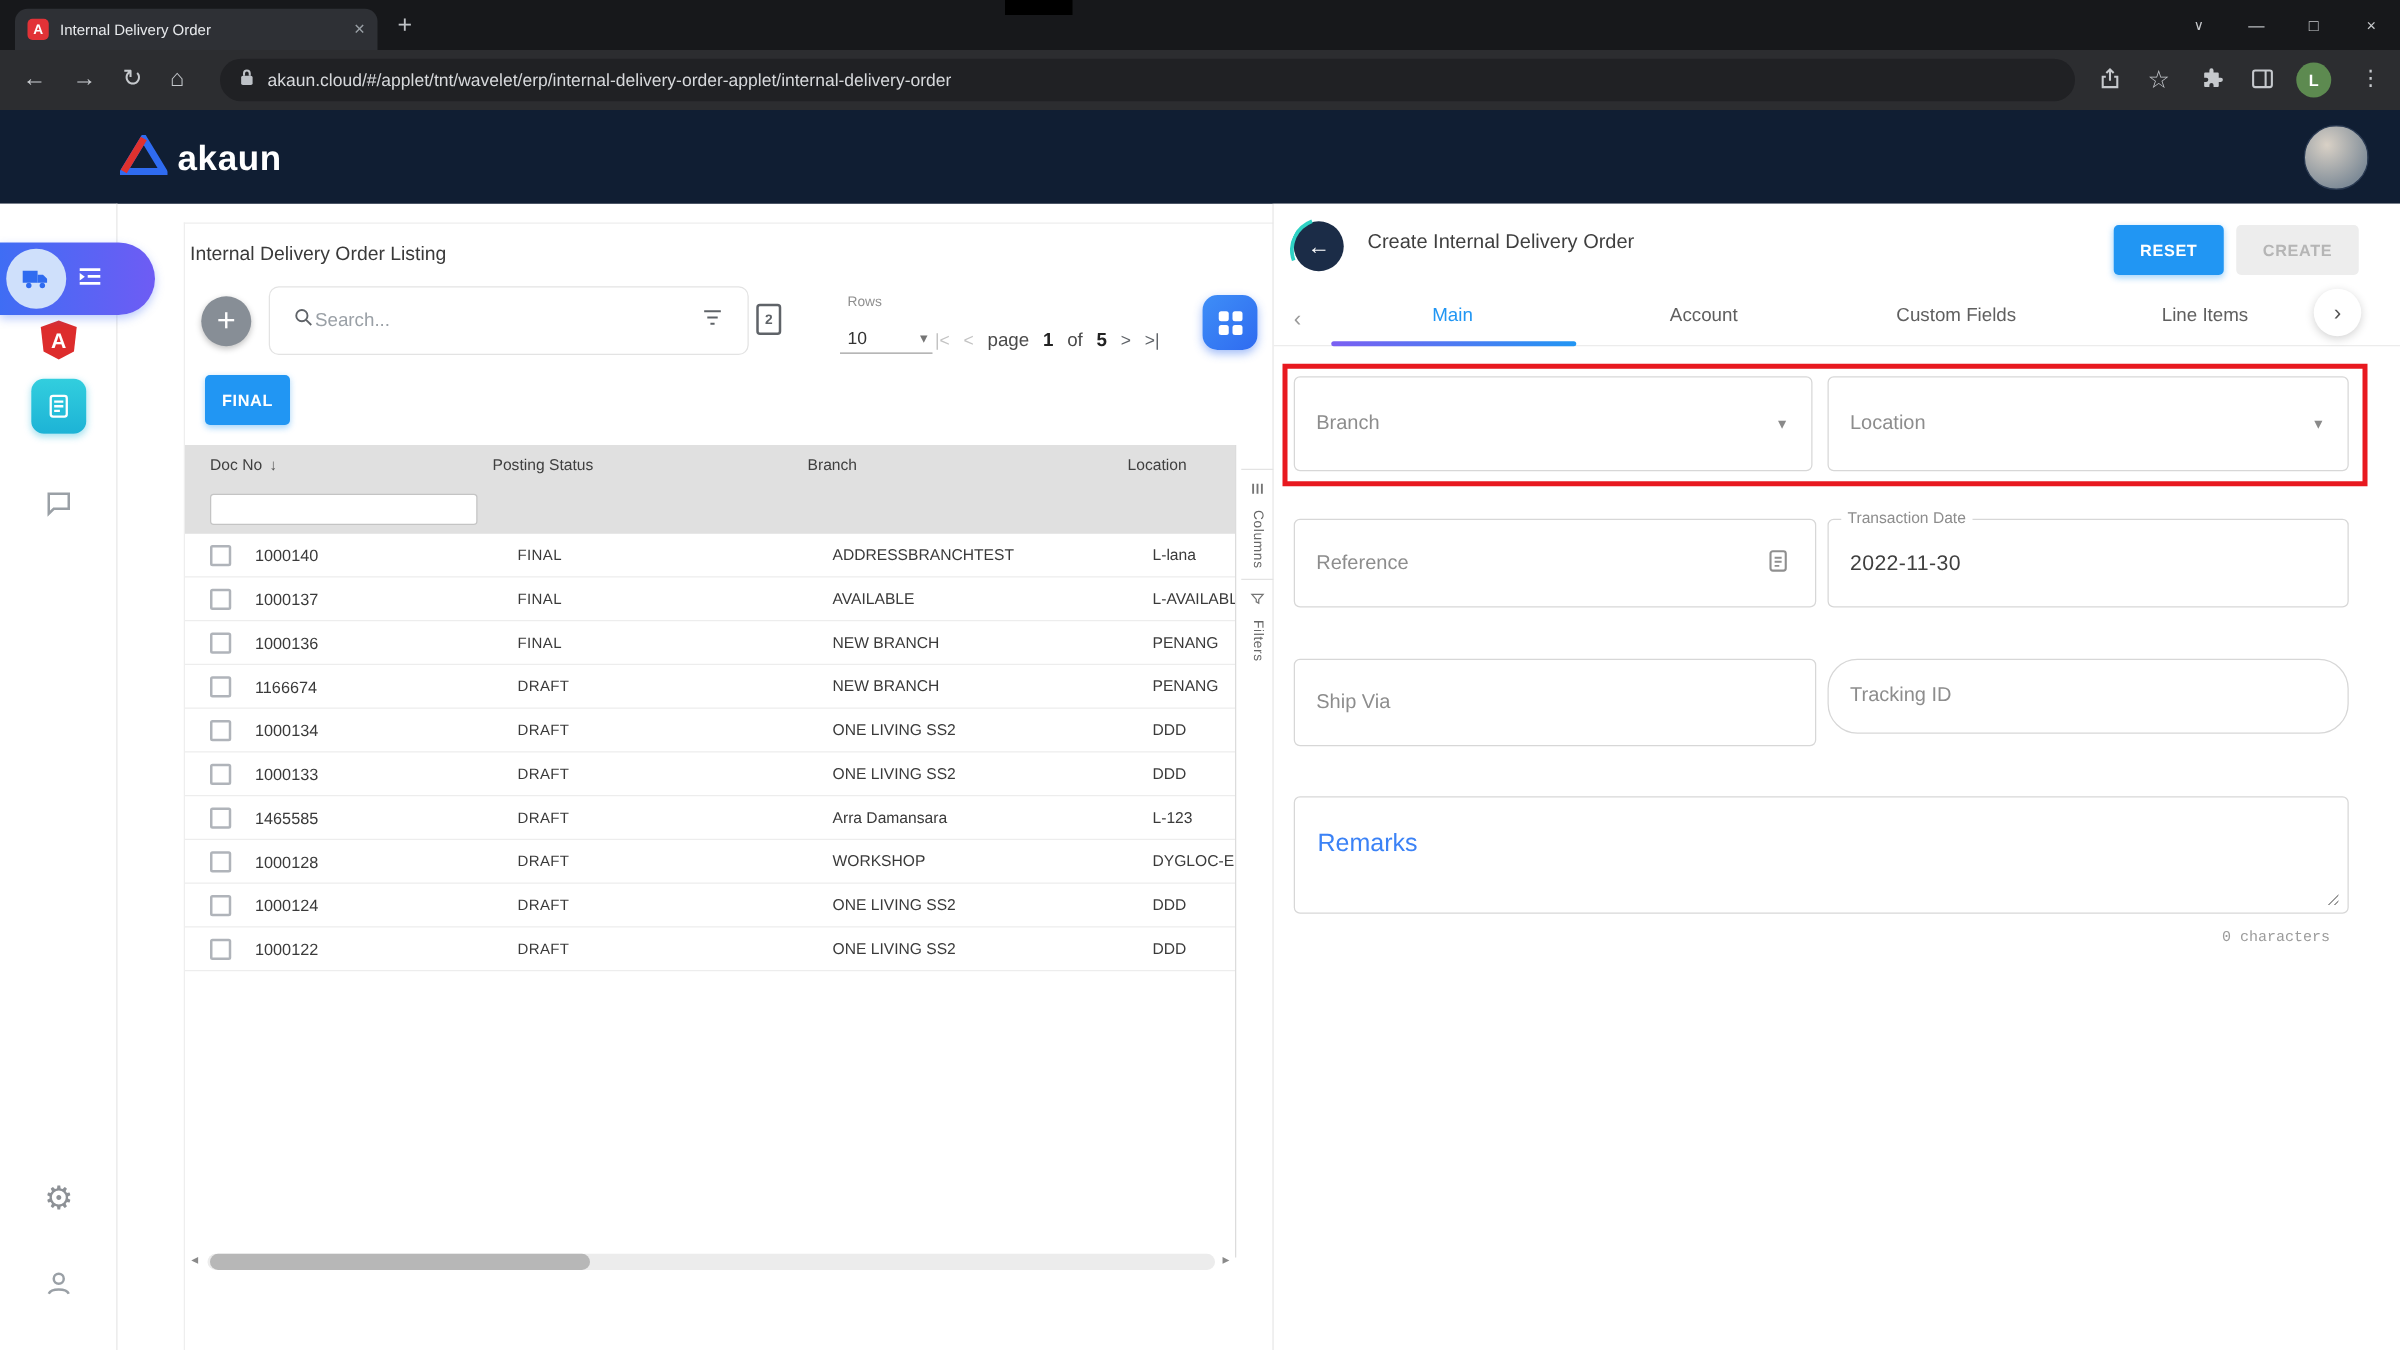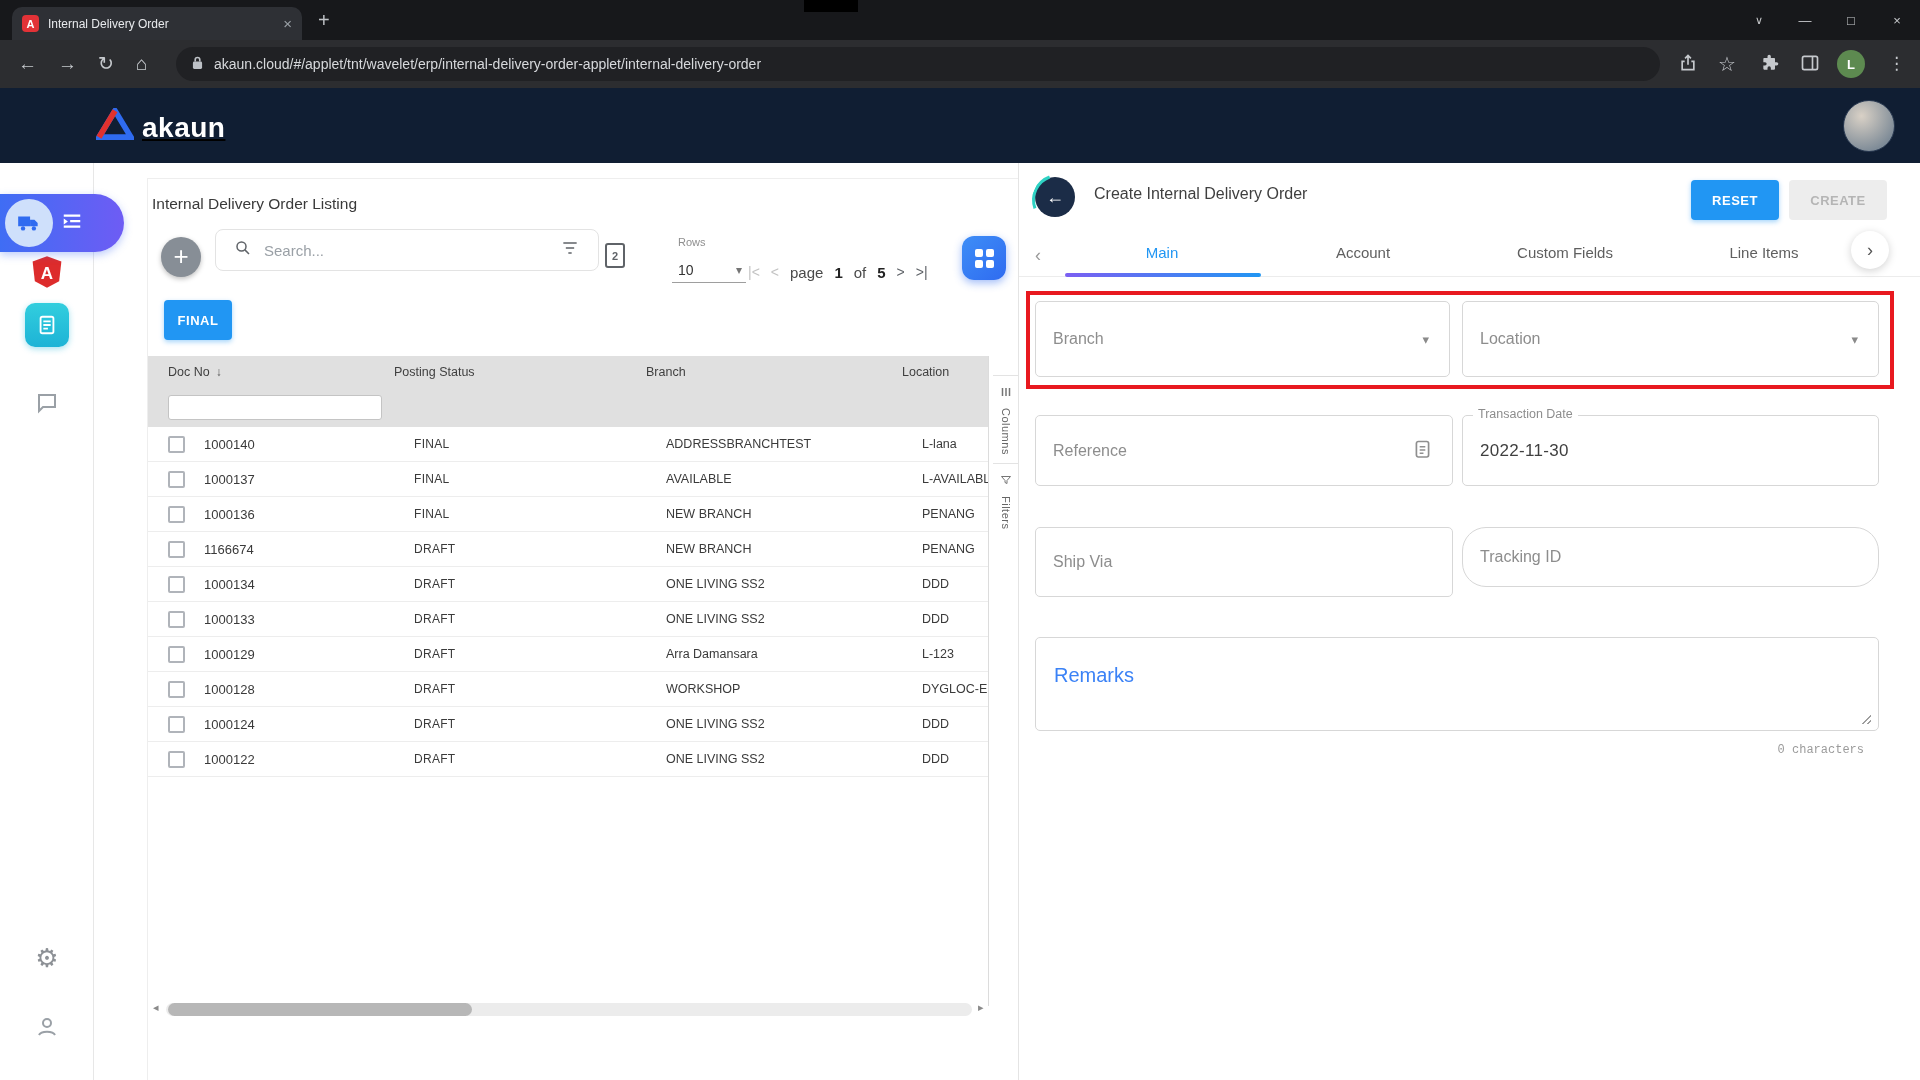--- a/index.html
+++ b/index.html
@@ -24,38 +24,38 @@
   .toolbar { position:absolute; left:0; top:40px; width:1920px; height:48px; background:#2c2d30; }
   .navic { position:absolute; top:12px; color:#c6c9cd; font-size:19px; line-height:24px; }
   .omnibox { position:absolute; left:176px; top:7px; width:1484px; height:34px; border-radius:17px; background:#202124; display:flex; align-items:center; padding-left:16px; gap:11px; }
   .url-text { color:#d7d9dc; font-size:14px; white-space:nowrap; overflow:hidden; }
   .tbicon { position:absolute; top:13px; }
   .avatar-chip { position:absolute; left:1837px; top:10px; width:28px; height:28px; border-radius:50%; background:#5d8a50; color:#fff; font-size:13px; font-weight:bold; display:flex; align-items:center; justify-content:center; }
   .dots { position:absolute; left:1888px; top:13px; color:#c6c9cd; font-size:17px; }
 
   
   .appheader { position:absolute; left:0; top:88px; width:1920px; height:75px; background:#101e33; }
-  .logo-wrap { position:absolute; left:96px; top:20px; display:flex; align-items:flex-end; gap:8px;text-decoration:underline; }
+  .logo-wrap { position:absolute; left:96px; top:20px; display:flex; align-items:center; gap:8px; }
   .logo-text { color:#fff; font-size:28px; font-weight:bold; letter-spacing:.5px; }
   .user-avatar { position:absolute; left:1843px; top:12px; width:52px; height:52px; border-radius:50%; background:radial-gradient(circle at 35% 30%, #d9d1c6, #7e8b97 75%); border:1px solid #2a3a52; }
 
   
   .sidebar { position:absolute; left:0; top:163px; width:94px; height:917px; background:#fff; border-right:1px solid #e7e7e7; }
   .side-pill { position:absolute; left:0; top:31px; width:124px; height:58px; border-radius:0 29px 29px 0; background:linear-gradient(90deg,#3f6df4,#6e5cf4); display:flex; align-items:center; box-shadow:0 3px 8px rgba(63,109,244,.35); z-index:5; }
   .pill-circle { width:48px; height:48px; margin-left:5px; border-radius:50%; background:#cfe0fb; display:flex; align-items:center; justify-content:center; }
   .pill-menu { margin-left:8px; }
   .side-ic { position:absolute; left:0; width:94px; display:flex; justify-content:center; }
   .teal-btn { width:44px; height:44px; border-radius:10px; background:linear-gradient(180deg,#32cede,#1db3d6); display:flex; align-items:center; justify-content:center; box-shadow:0 2px 6px rgba(29,179,214,.4); }
   .gear-glyph { font-size:26px; color:#8d9196; line-height:26px; }
 
   
   .listing { position:absolute; left:147px; top:178px; width:872px; height:902px; background:#fff; border-top:1px solid #eee; border-left:1px solid #eee; }
   .listing-title { position:absolute; left:4px; top:16px; font-size:15.5px; color:#3a3a3a; }
   .plus-btn { position:absolute; left:13px; top:58px; width:40px; height:40px; border-radius:50%; background:#878e96; color:#fff; font-size:26px; line-height:38px; text-align:center; box-shadow:0 2px 5px rgba(0,0,0,.25); }
-  .searchbox { position:absolute; left:67px; top:50px; width:384px; height:42px; border:1px solid #e3e3e3; border-radius:8px; background:#fff; display:flex; align-items:center; padding:12px 18px; gap:12px; }
+  .searchbox { position:absolute; left:67px; top:50px; width:384px; height:55px; border:1px solid #e3e3e3; border-radius:8px; background:#fff; display:flex; align-items:center; padding:12px 18px; gap:0; }
   .searchbox input { border:none; outline:none; flex:1; font-size:15px; color:#333; font-family:inherit; }
   .searchbox input::placeholder { color:#9aa0a6; }
   .pages-ic { position:absolute; left:457px; top:64px; width:20px; height:25px; border:2px solid #5f6368; border-radius:3px; color:#5f6368; font-size:11px; font-weight:bold; display:flex; align-items:center; justify-content:center; }
   .rows-label { position:absolute; left:530px; top:57px; font-size:11px; color:#8f8f8f; }
   .rows-select { position:absolute; left:524px; top:78px; width:74px; height:26px; border-bottom:1px solid #9e9e9e; font-size:14px; color:#333; display:flex; align-items:center; justify-content:space-between; padding:0 4px 0 6px; }
   .rows-caret { color:#757575; font-size:12px; }
   .pager { position:absolute; left:600px; top:80px; height:26px; display:flex; align-items:center; gap:11px; font-size:15px; color:#4a4a4a; }
   .pg-dis { color:#c3c3c3; font-size:14px; }
   .pg-en { color:#5f6368; font-size:14px; }
   .pg-bold { font-weight:bold; color:#222; }
@@ -364,21 +364,21 @@
     <span class="cell-doc">1000133</span>
     <span class="cell-status">DRAFT</span>
     <span class="cell-branch">ONE LIVING SS2</span>
     <span class="cell-loc">DDD</span>
   </div>
 
   <div class="trow">
     <span class="cell-check">
             <input type="checkbox" style="">
           </span>
-    <span class="cell-doc">1000129</span>
+    <span class="cell-doc">1465585</span>
     <span class="cell-status">DRAFT</span>
     <span class="cell-branch">Arra Damansara</span>
     <span class="cell-loc">L-123</span>
   </div>
 
   <div class="trow">
     <span class="cell-check">
             <input type="checkbox" style="">
           </span>
     <span class="cell-doc">1000128</span>

